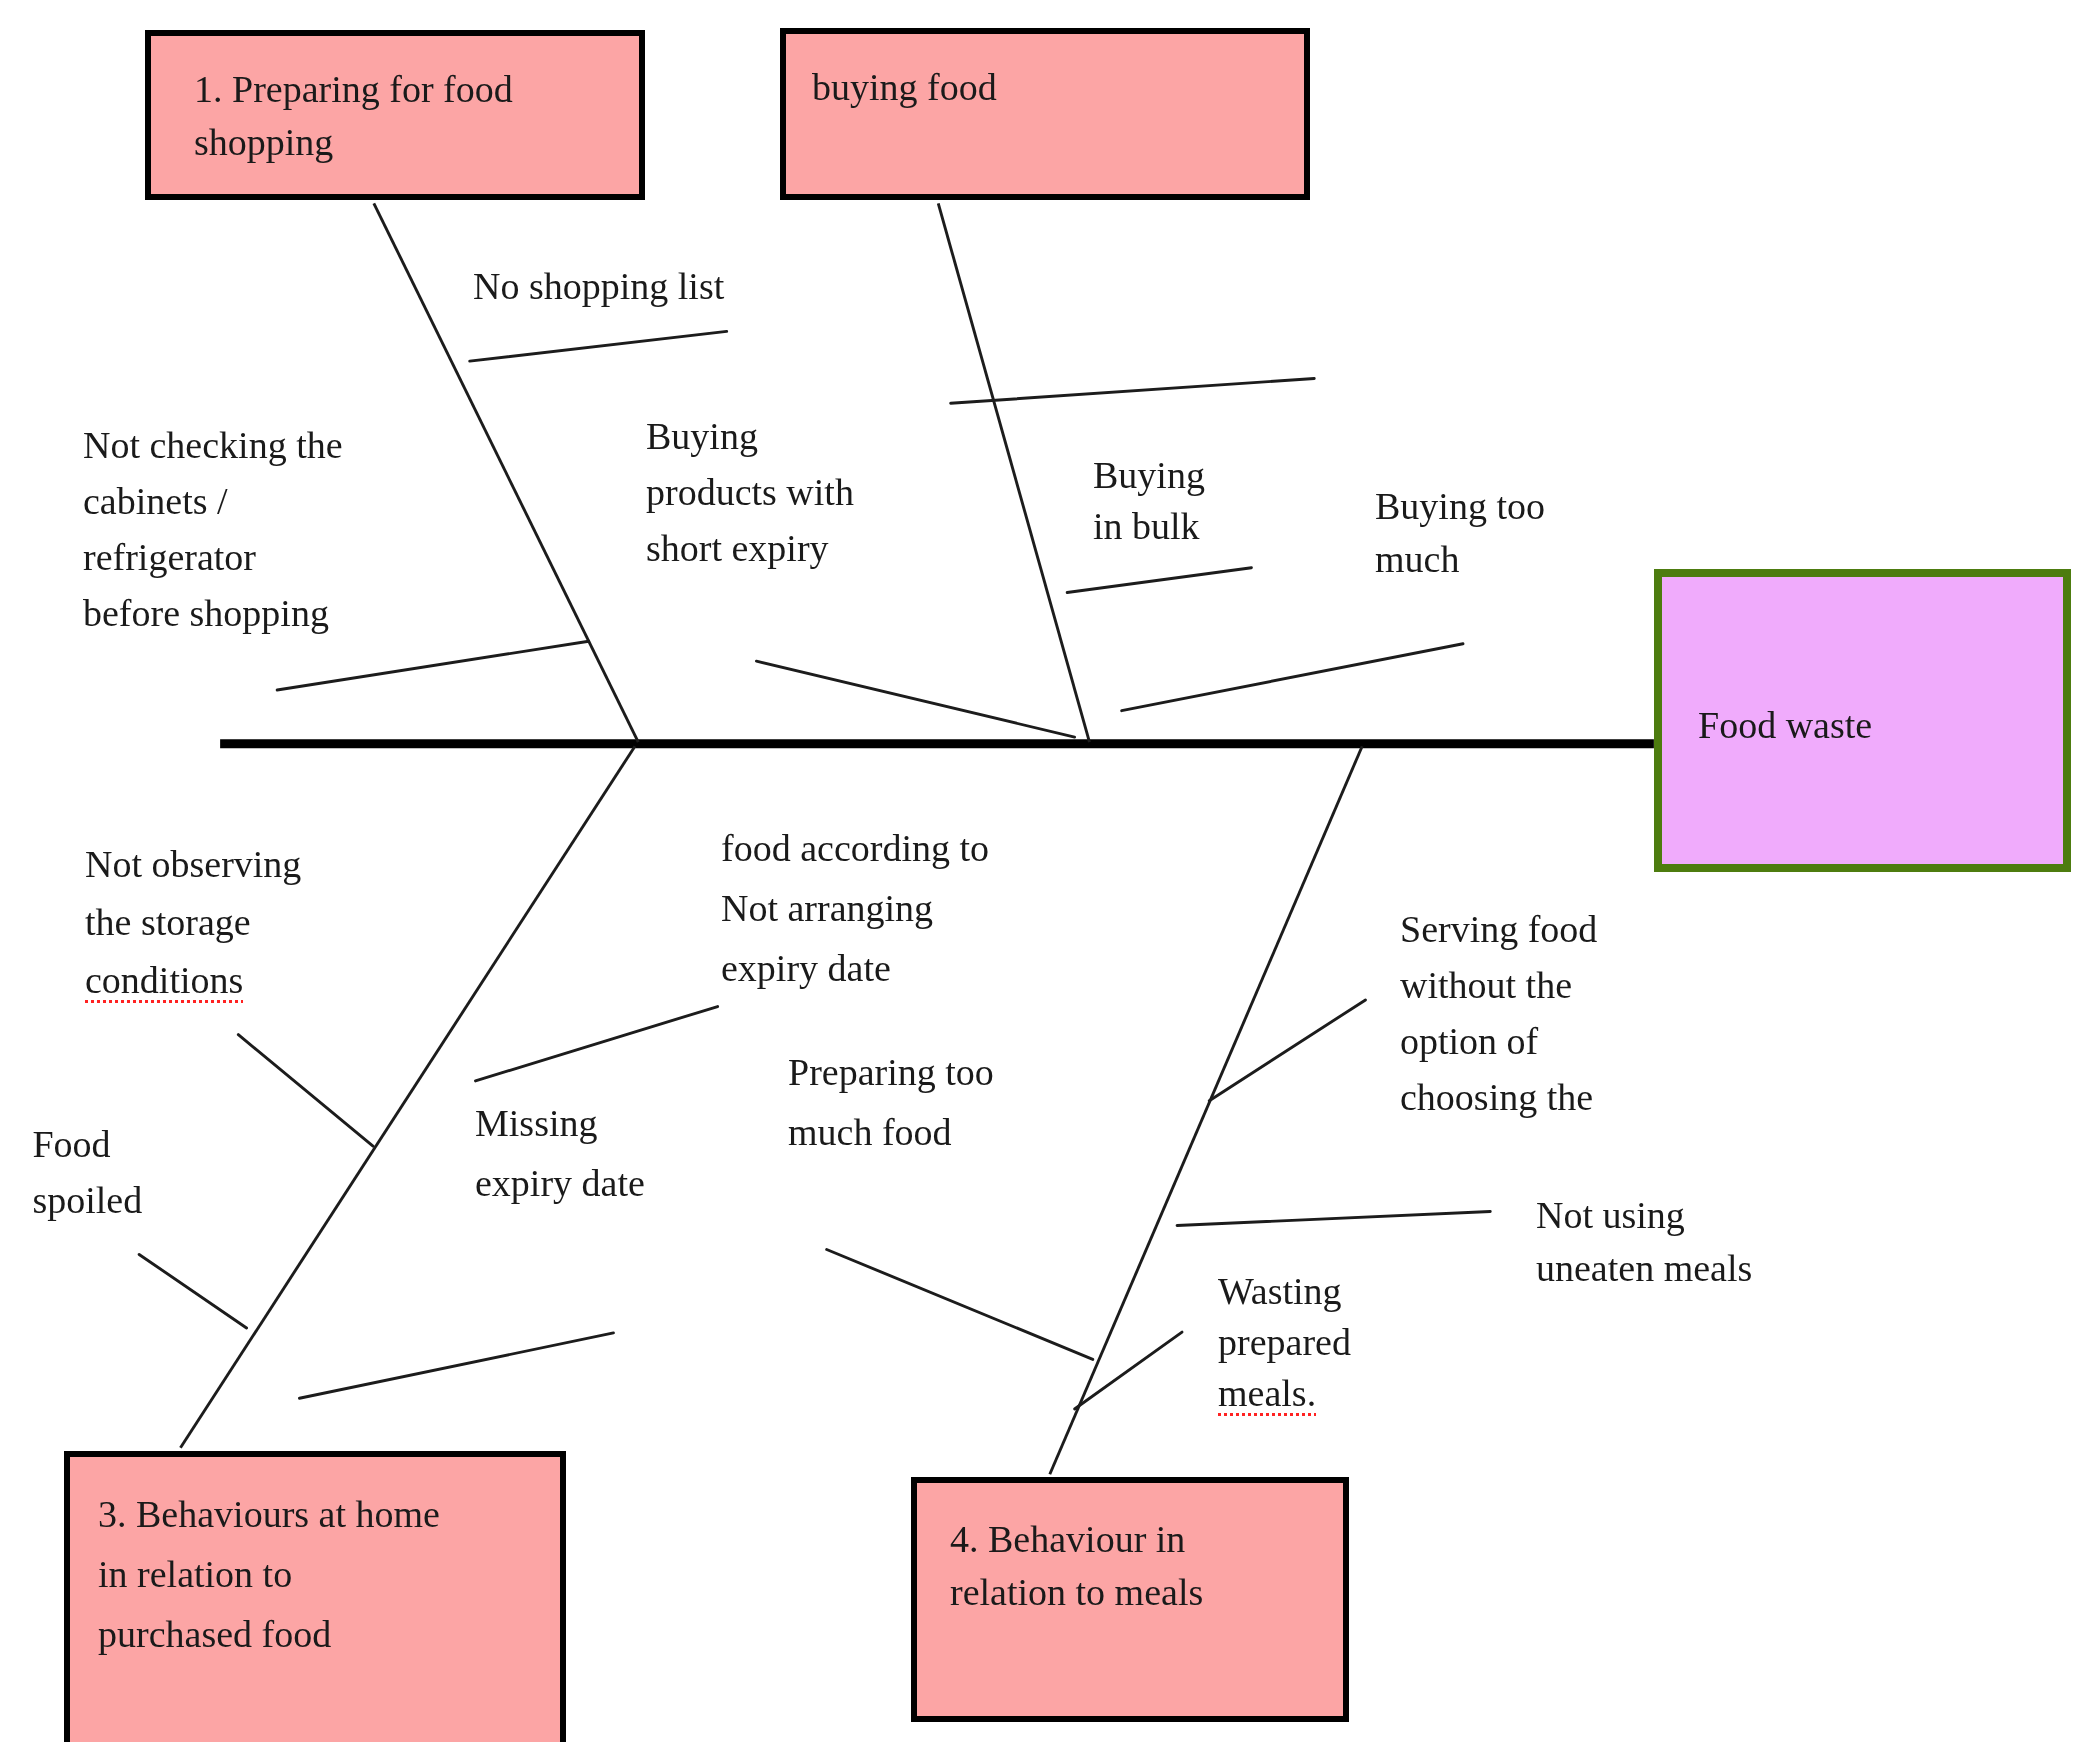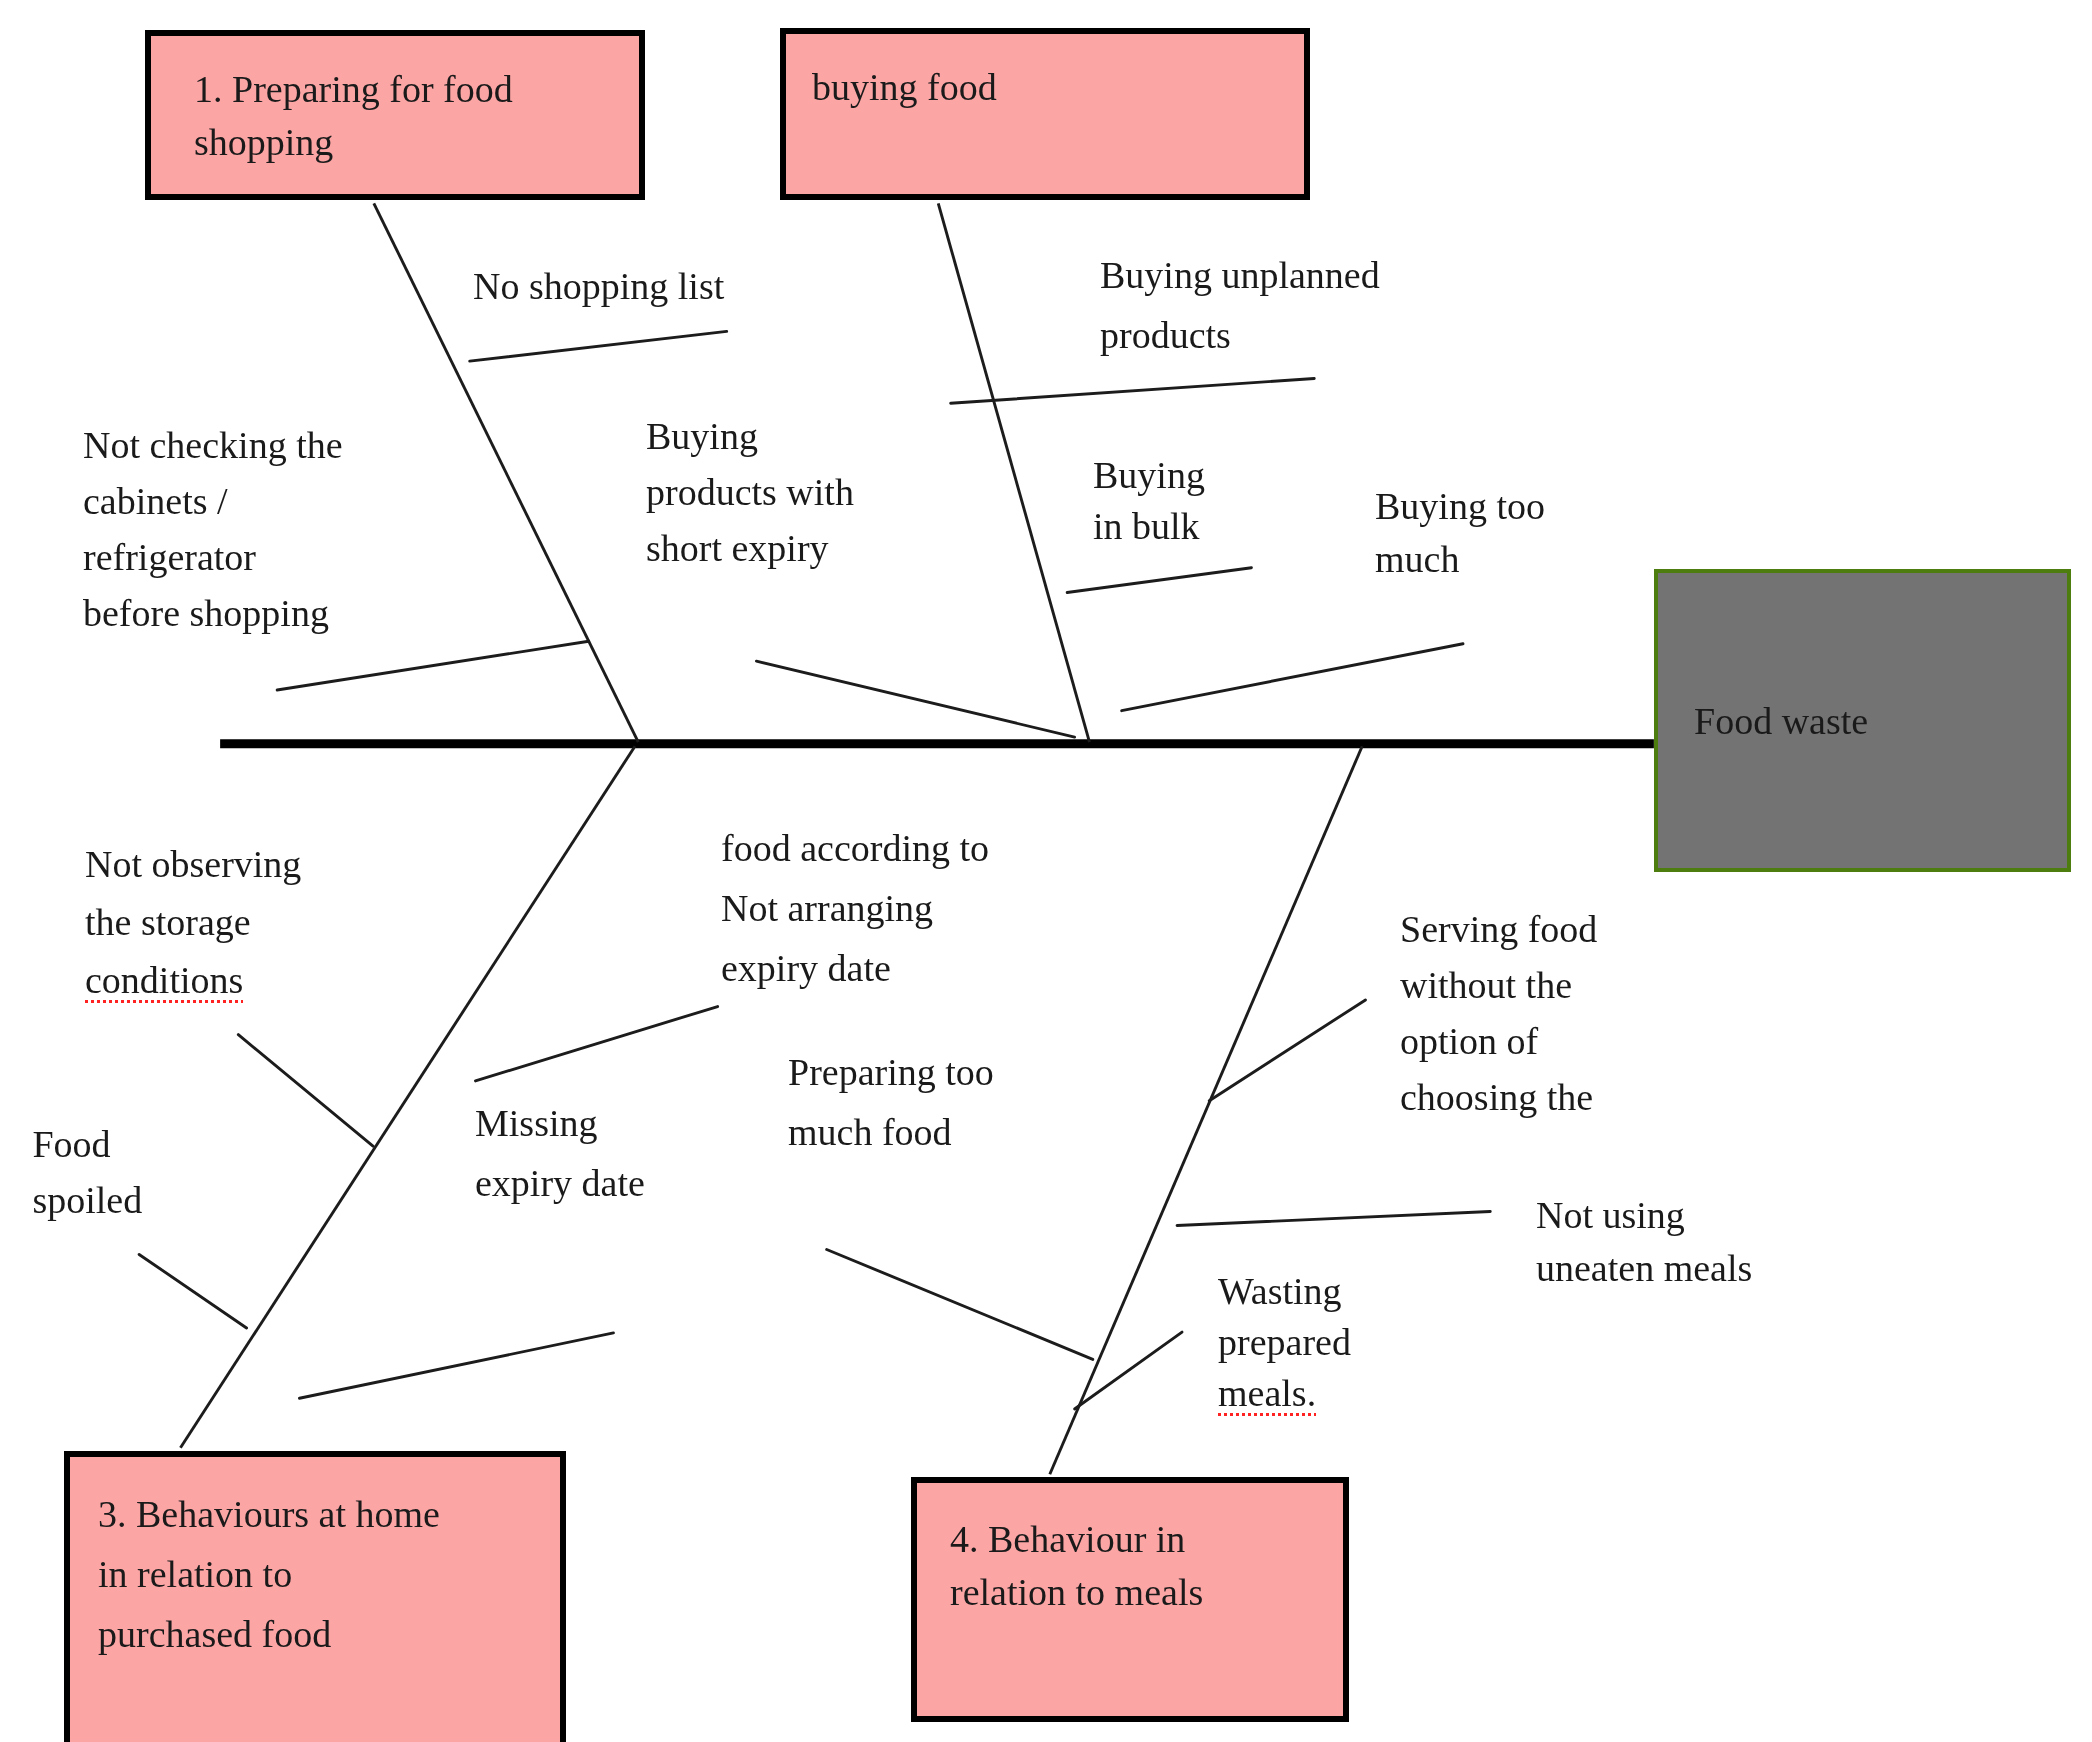--- a/index.html
+++ b/index.html
@@ -15,22 +15,22 @@
   .catbox{
     position:absolute;
     box-sizing:border-box;
     border:6.6px solid #000000;
     background:#fca5a5;
     font-size:38px;
   }
   .effectbox{
     position:absolute;
     box-sizing:border-box;
-    border:4px solid #4d7c0f;
-    background:#737373;
+    border:8px solid #4d7c0f;
+    background:#f0abfc;
     font-size:38px;
   }
   .cause{
     position:absolute;
     font-size:38px;
     white-space:nowrap;
   }
   .ln{white-space:nowrap;}
   #box1{left:145px;top:30px;width:500px;height:170px;padding:27px 0 0 43px;}
   #box1 .ln{line-height:53px;}
@@ -125,24 +125,20 @@
     <div class="ln">refrigerator</div>
     <div class="ln">before shopping</div>
   </div>
 
   <div class="cause" id="c-short-expiry">
     <div class="ln">Buying</div>
     <div class="ln">products with</div>
     <div class="ln">short expiry</div>
   </div>
 
-  <div class="cause" id="c-unplanned">
-    <div class="ln">Buying unplanned</div>
-    <div class="ln">products</div>
-  </div>
 
   <div class="cause" id="c-in-bulk">
     <div class="ln">Buying</div>
     <div class="ln">in bulk</div>
   </div>
 
   <div class="cause" id="c-too-much">
     <div class="ln">Buying too</div>
     <div class="ln">much</div>
   </div>

